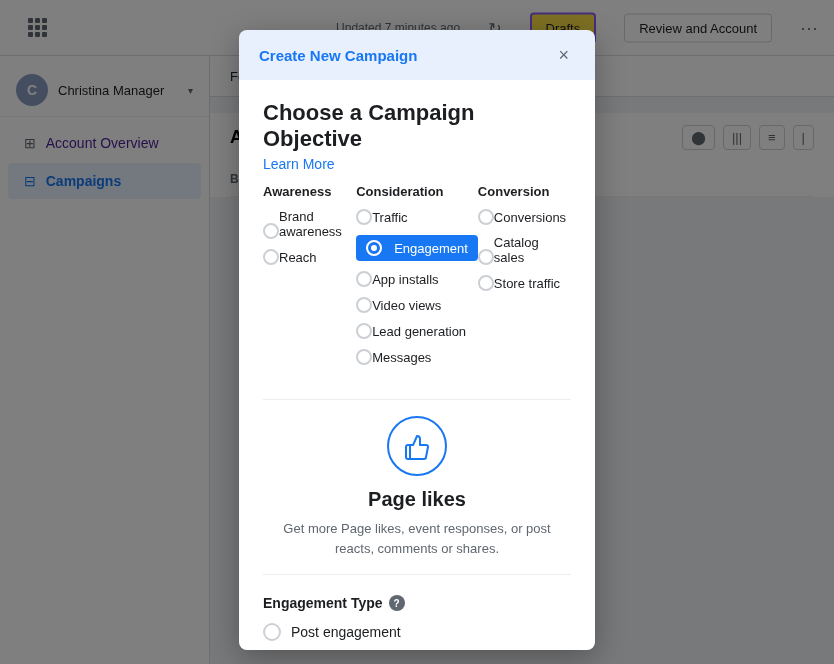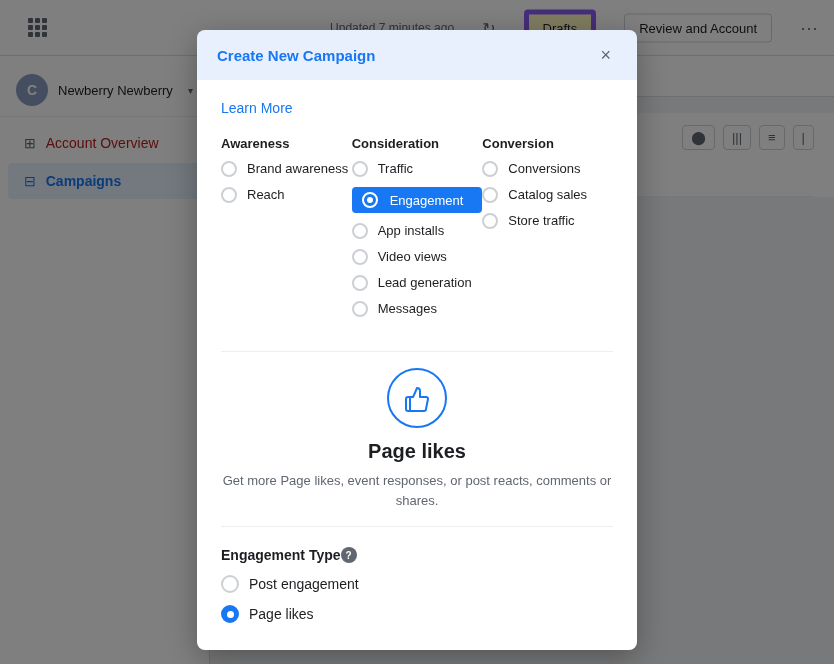--- a/index.html
+++ b/index.html
@@ -79,22 +79,22 @@
       color: #606770;
     }
 
     .refresh-icon {
       color: #606770;
       font-size: 16px;
       cursor: pointer;
     }
 
     .btn-outline {
-      border: 5px solid #8b5cf6;
-      background: #fef9c3;
+      border: 2px solid #8b5cf6;
+      background: #fde047;
       border-radius: 4px;
       padding: 6px 14px;
       font-size: 13px;
       cursor: pointer;
       color: #1c1e21;
     }
 
     .btn-publish {
       border: 1px solid #ccd0d5;
       background: #fff;
@@ -167,21 +167,21 @@
     .sidebar-item-label {
       font-size: 14px;
     }
 
     .sidebar-item-label.active {
       color: #1877f2;
       font-weight: 600;
     }
 
     .sidebar-item-label.normal {
-      color: #b91c1c;
+      color: #4c1d95;
     }
 
     .sidebar-icon {
       color: #606770;
       font-size: 14px;
     }
 
     .sidebar-icon.active {
       color: #1877f2;
     }
@@ -247,21 +247,21 @@
       display: flex;
       align-items: flex-start;
       justify-content: center;
       padding-top: 30px;
       z-index: 100;
     }
 
     .modal {
       background: #fff;
       border-radius: 8px;
-      width: 440px;
+      width: 356px;
       max-height: 620px;
       overflow-y: auto;
       box-shadow: 0 8px 30px rgba(0,0,0,0.3);
       position: relative;
     }
 
     .modal-header {
       background: #e8f0fe;
       padding: 14px 20px;
       border-radius: 8px 8px 0 0;
@@ -301,41 +301,41 @@
       color: #1877f2;
       font-size: 14px;
       text-decoration: none;
       cursor: pointer;
     }
 
     .objectives-grid {
       display: grid;
       grid-template-columns: 1fr 1fr 1fr;
       gap: 0;
-      margin-top: 20px;
+      margin-top: 12px;
       margin-bottom: 24px;
     }
 
     .objective-col {
       display: flex;
       flex-direction: column;
       gap: 0;
     }
 
     .col-header {
       font-size: 13px;
       font-weight: 600;
       color: #1c1e21;
       margin-bottom: 10px;
     }
 
     .radio-option {
       display: flex;
-      align-items: flex-start;
-      gap: 10px;
+      align-items: flex-end;
+      gap: 0;
       margin-bottom: 10px;
       cursor: pointer;
     }
 
     .radio-circle {
       width: 16px;
       height: 16px;
       border-radius: 50%;
       border: 2px solid #ccd0d5;
       background: #fff;
@@ -433,20 +433,21 @@
     .engagement-type-section {
       margin-bottom: 16px;
     }
 
     .engagement-type-label {
       font-size: 14px;
       font-weight: 700;
       color: #1c1e21;
       display: flex;
       align-items: center;
+      gap: 6px;
       margin-bottom: 12px;
     }
 
     .info-icon {
       width: 16px;
       height: 16px;
       border-radius: 50%;
       background: #606770;
       color: #fff;
       font-size: 10px;
@@ -540,21 +541,21 @@
       <span class="refresh-icon">↻</span>
       <button class="btn-outline">Drafts</button>
       <button class="btn-publish">Review and Account</button>
       <span class="three-dots">···</span>
     </div>
   </div>
 
   <div class="sidebar">
     <div class="sidebar-user">
       <div class="avatar">C</div>
-      <span class="user-name">Newberry Newberry</span>
+      <span class="user-name">Christina Manager</span>
       <span class="chevron-down">▾</span>
     </div>
     <div class="sidebar-item">
       <span class="sidebar-icon">⊞</span>
       <span class="sidebar-item-label normal">Account Overview</span>
     </div>
     <div class="sidebar-item active">
       <span class="sidebar-icon active">⊟</span>
       <span class="sidebar-item-label active">Campaigns</span>
     </div>
@@ -587,20 +588,21 @@
 
 <div class="modal-overlay">
   <div class="modal">
 
     <div class="modal-header">
       <span class="modal-title">Create New Campaign</span>
       <button class="modal-close">×</button>
     </div>
 
     <div class="modal-body">
+      <div class="choose-title">Choose a Campaign Objective</div>
       <a class="learn-more-link">Learn More</a>
 
       
       <div class="objectives-grid">
 
         <div class="objective-col">
           <div class="col-header">Awareness</div>
           <div class="radio-option">
             <div class="radio-circle"></div>
             <span class="radio-label">Brand awareness</span>

